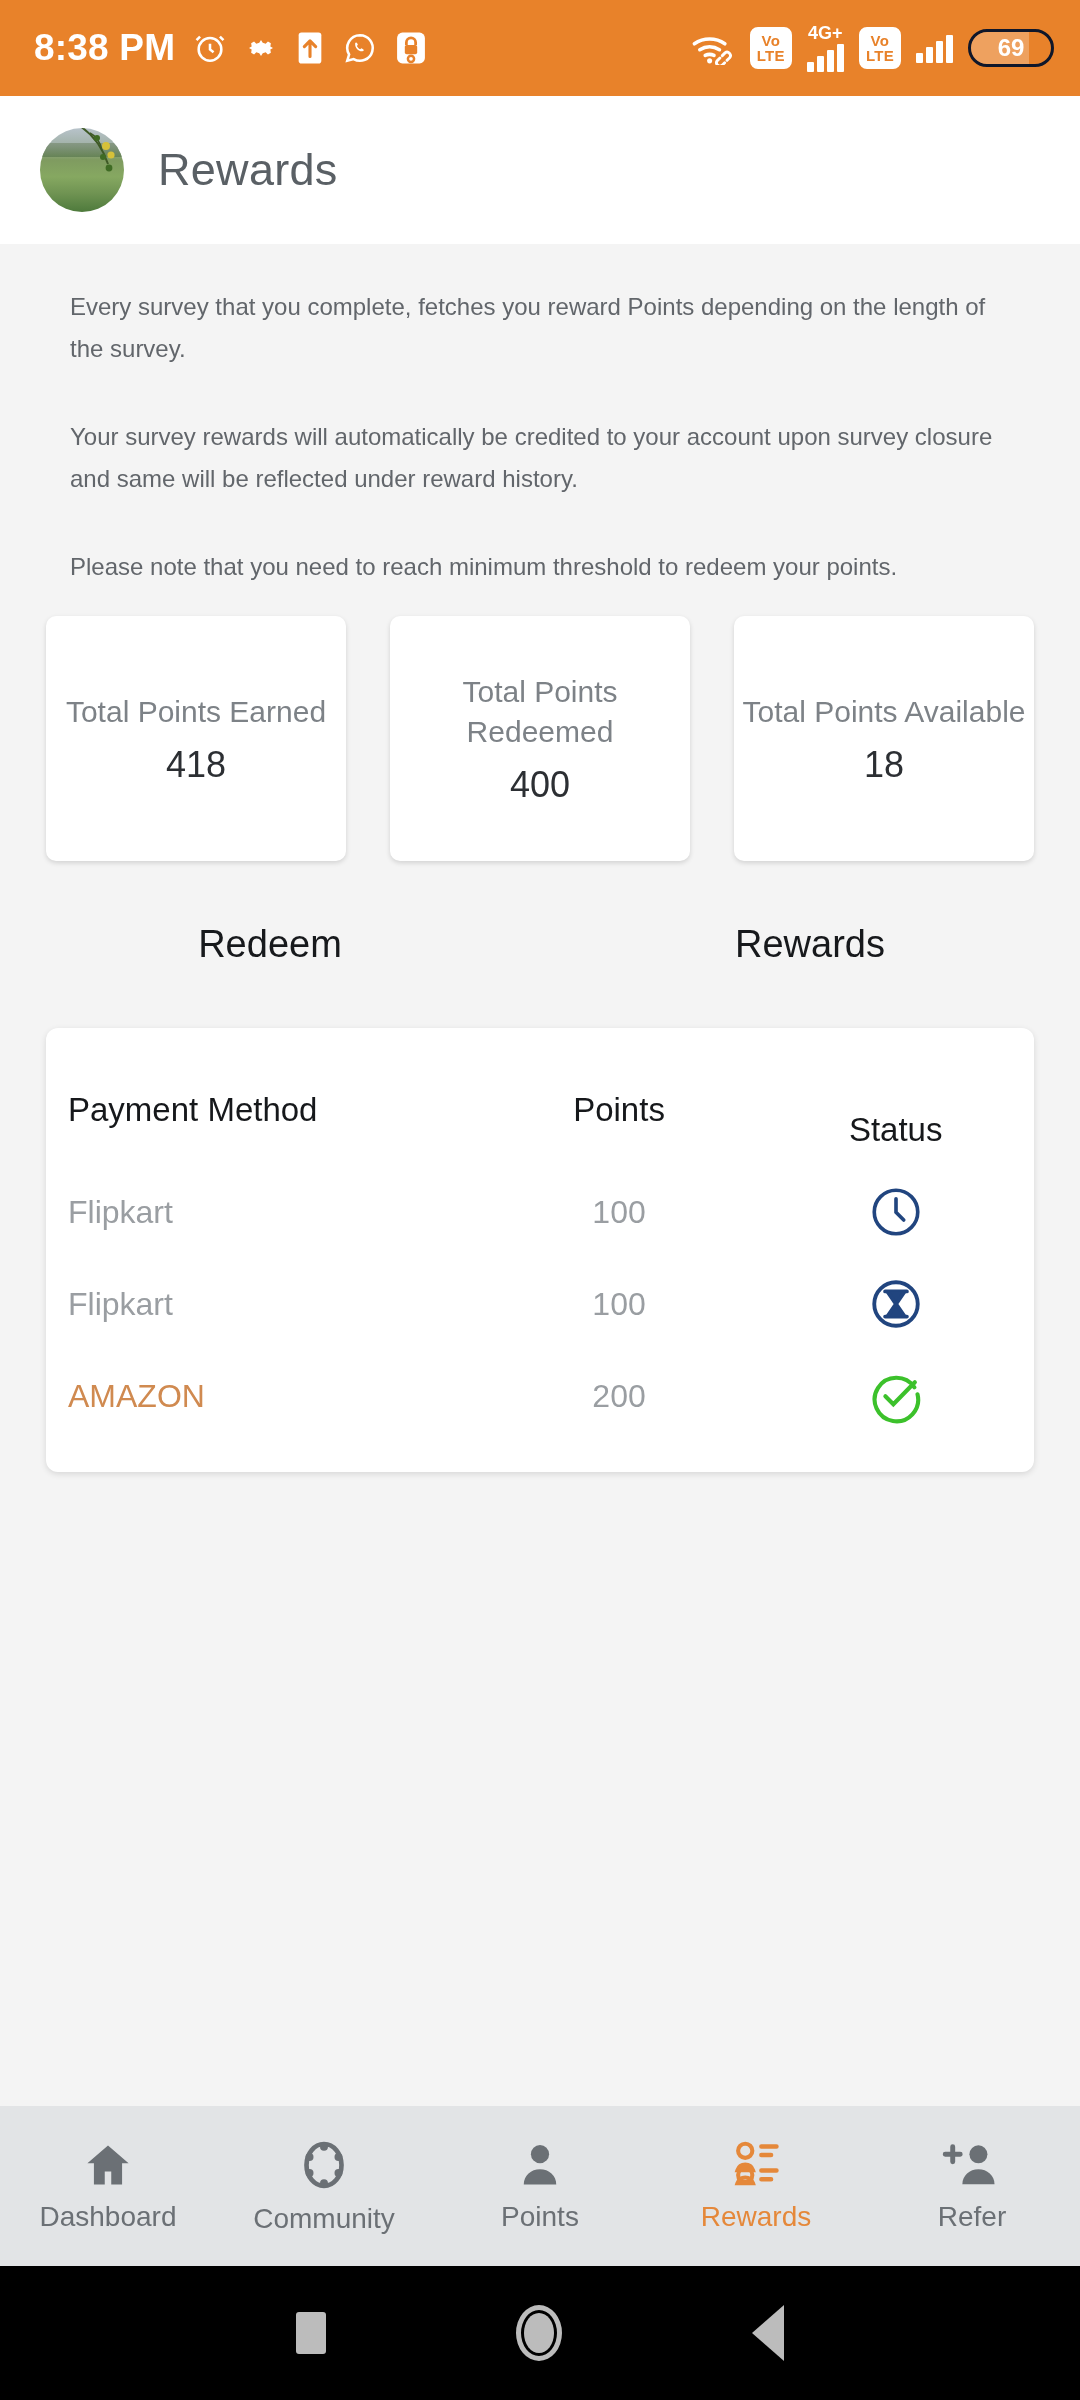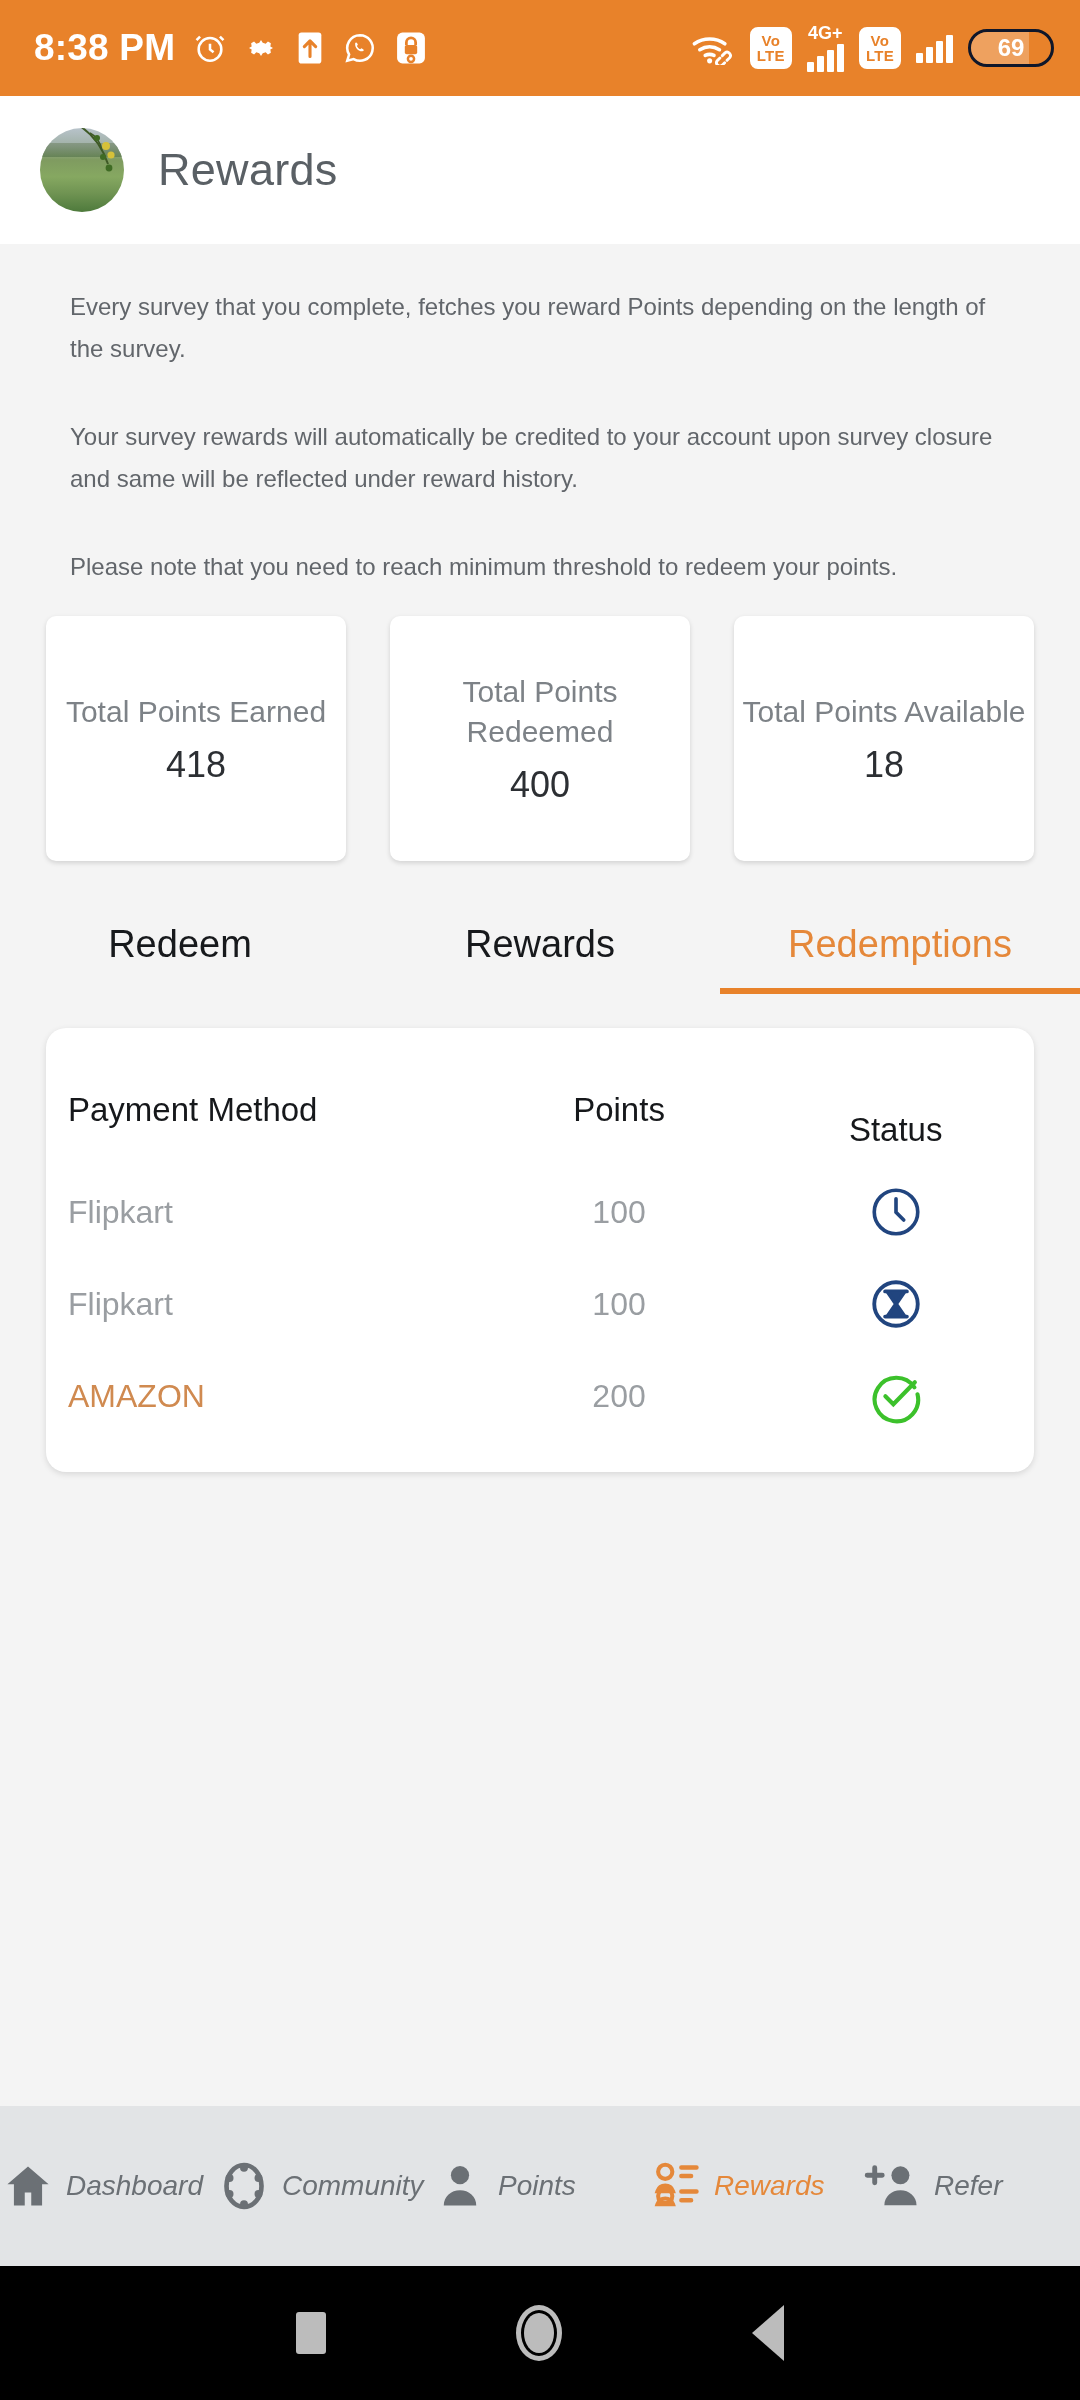--- a/index.html
+++ b/index.html
@@ -73,39 +73,39 @@
   
   .tabs { display:flex; margin-top:44px; }
   .tab {
     flex:1; text-align:center; font-size:38px; color:#17191c;
     padding:18px 0 22px 0; border-bottom:6px solid transparent;
   }
   .tab.active { color:#e5883a; border-bottom-color:#e8822a; }
 
   
   .tablecard {
-    margin:34px 46px 0 46px; background:#fff; border-radius:20px;
+    margin:34px 46px 0 46px; background:#fff; border-radius:12px;
     box-shadow:0 2px 6px rgba(0,0,0,.12); padding:26px 0 30px 0;
   }
   .trow { display:flex; align-items:center; padding:17px 0; }
   .c1 { width:44%; padding-left:22px; font-size:32px; }
   .c2 { width:28%; text-align:center; font-size:32px; }
   .c3 { width:28%; display:flex; justify-content:center; align-items:center; }
   .thead .c1, .thead .c2, .thead .c3 { color:#16181b; font-size:33px; }
   .thead .c3 { display:block; text-align:center;margin-top:40px; }
   .tbody .c1 { color:#9a9ea2; }
   .tbody .c2 { color:#9a9ea2; }
   .tbody .c1.amazon { color:#d08a50; }
 
   
   .bottomnav {
     position:absolute; left:0; right:0; bottom:134px; height:160px;
     background:#e2e4e6; display:flex; align-items:center;
   }
-  .nav-item { flex:1; display:flex; flex-direction:row; align-items:center; gap:10px;font-style:italic; }
+  .nav-item { flex:1; display:flex; flex-direction:column; align-items:center; gap:10px; }
   .nav-lbl { font-size:28px; color:#6b7075; }
   .nav-item.active .nav-lbl { color:#e5883a; }
 
   
   .androidbar {
     position:absolute; left:0; right:0; bottom:0; height:134px; background:#000;
     display:flex; align-items:center; justify-content:center; gap:190px;
   }
   .an-sq { width:30px; height:42px; background:#bcbcbc; border-radius:3px; }
   .an-ci { width:46px; height:56px; border:5px solid #bcbcbc; border-radius:50%;
@@ -225,21 +225,20 @@
       </div>
       <div class="card">
         <div class="lbl">Total Points Available</div>
         <div class="val">18</div>
       </div>
     </div>
 
     <div class="tabs">
       <div class="tab">Redeem</div>
       <div class="tab">Rewards</div>
-      <div class="tab active">Redemptions</div>
     </div>
 
     <div class="tablecard">
       <div class="trow thead">
         <div class="c1">Payment Method</div>
         <div class="c2">Points</div>
         <div class="c3">Status</div>
       </div>
 
       <div class="trow tbody">

